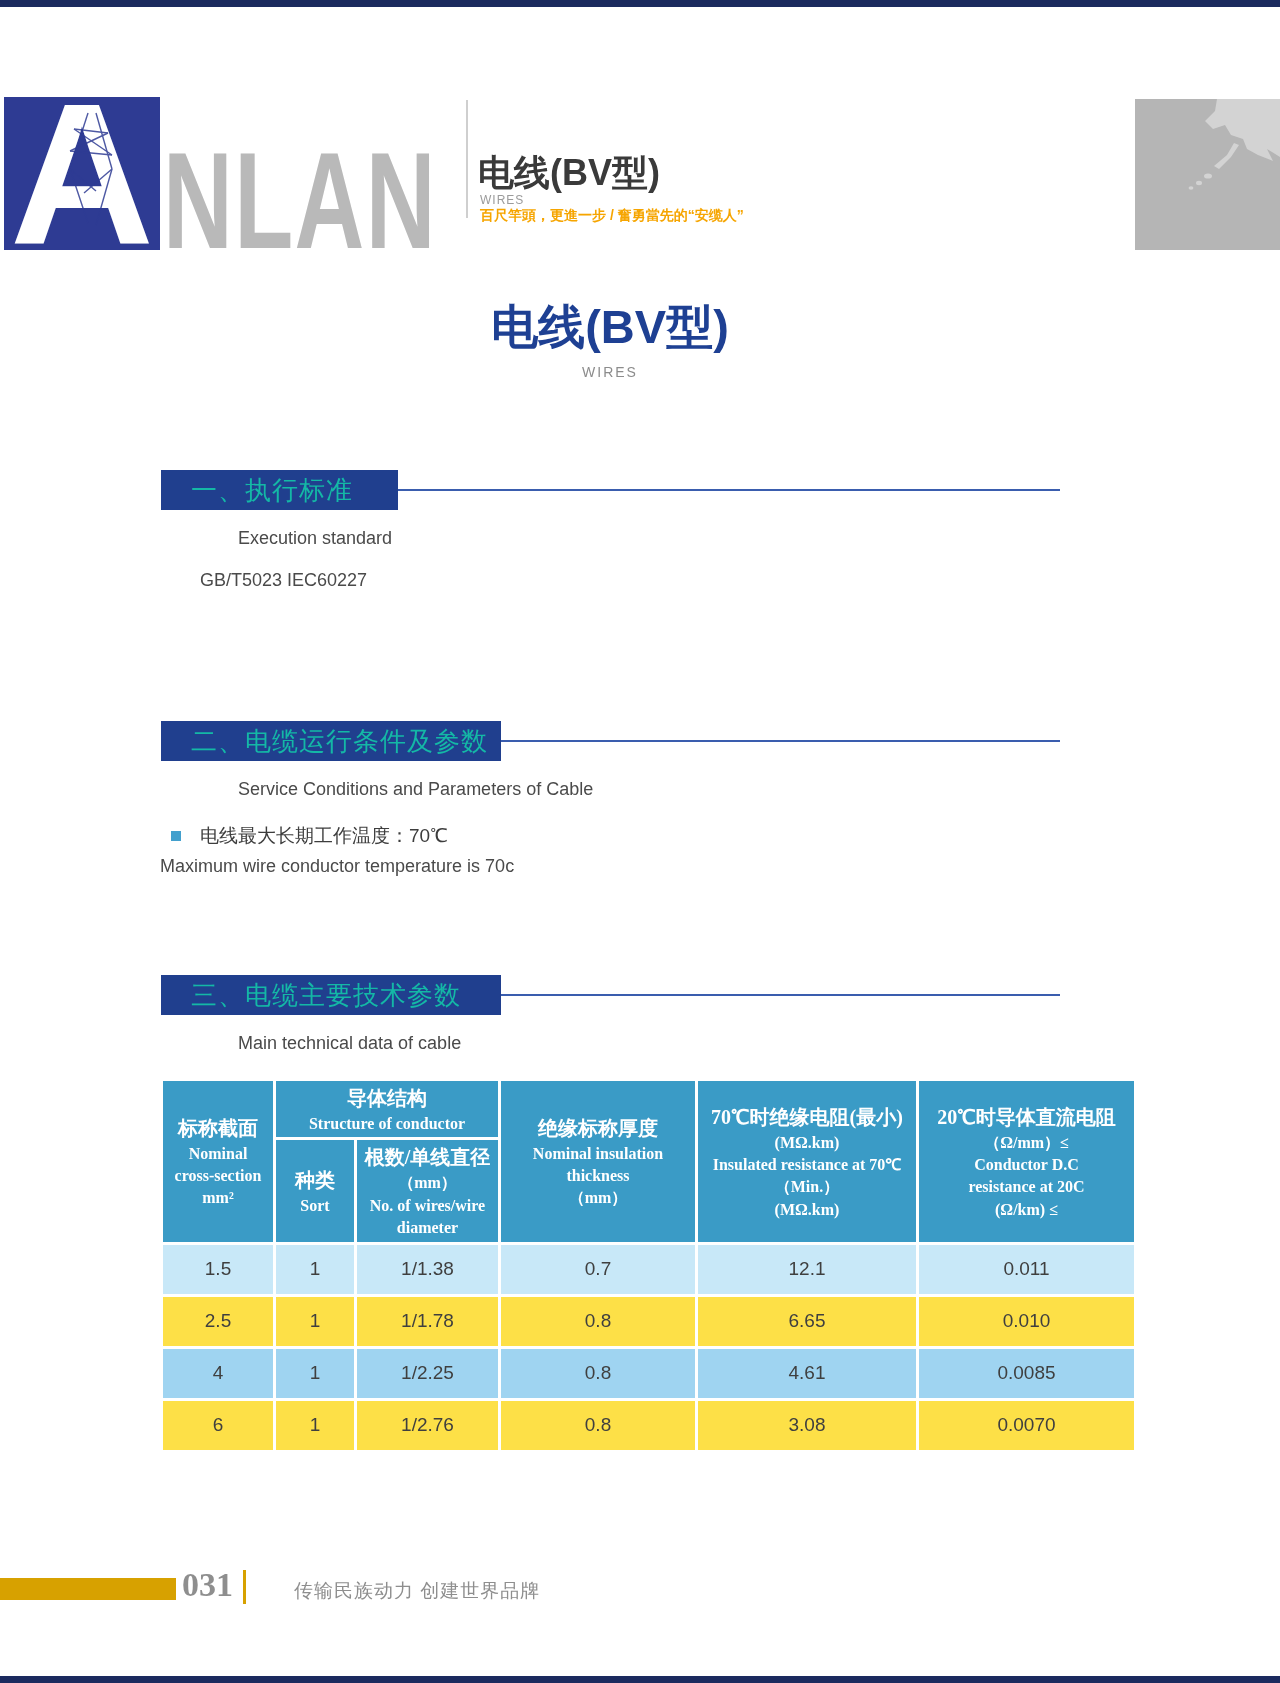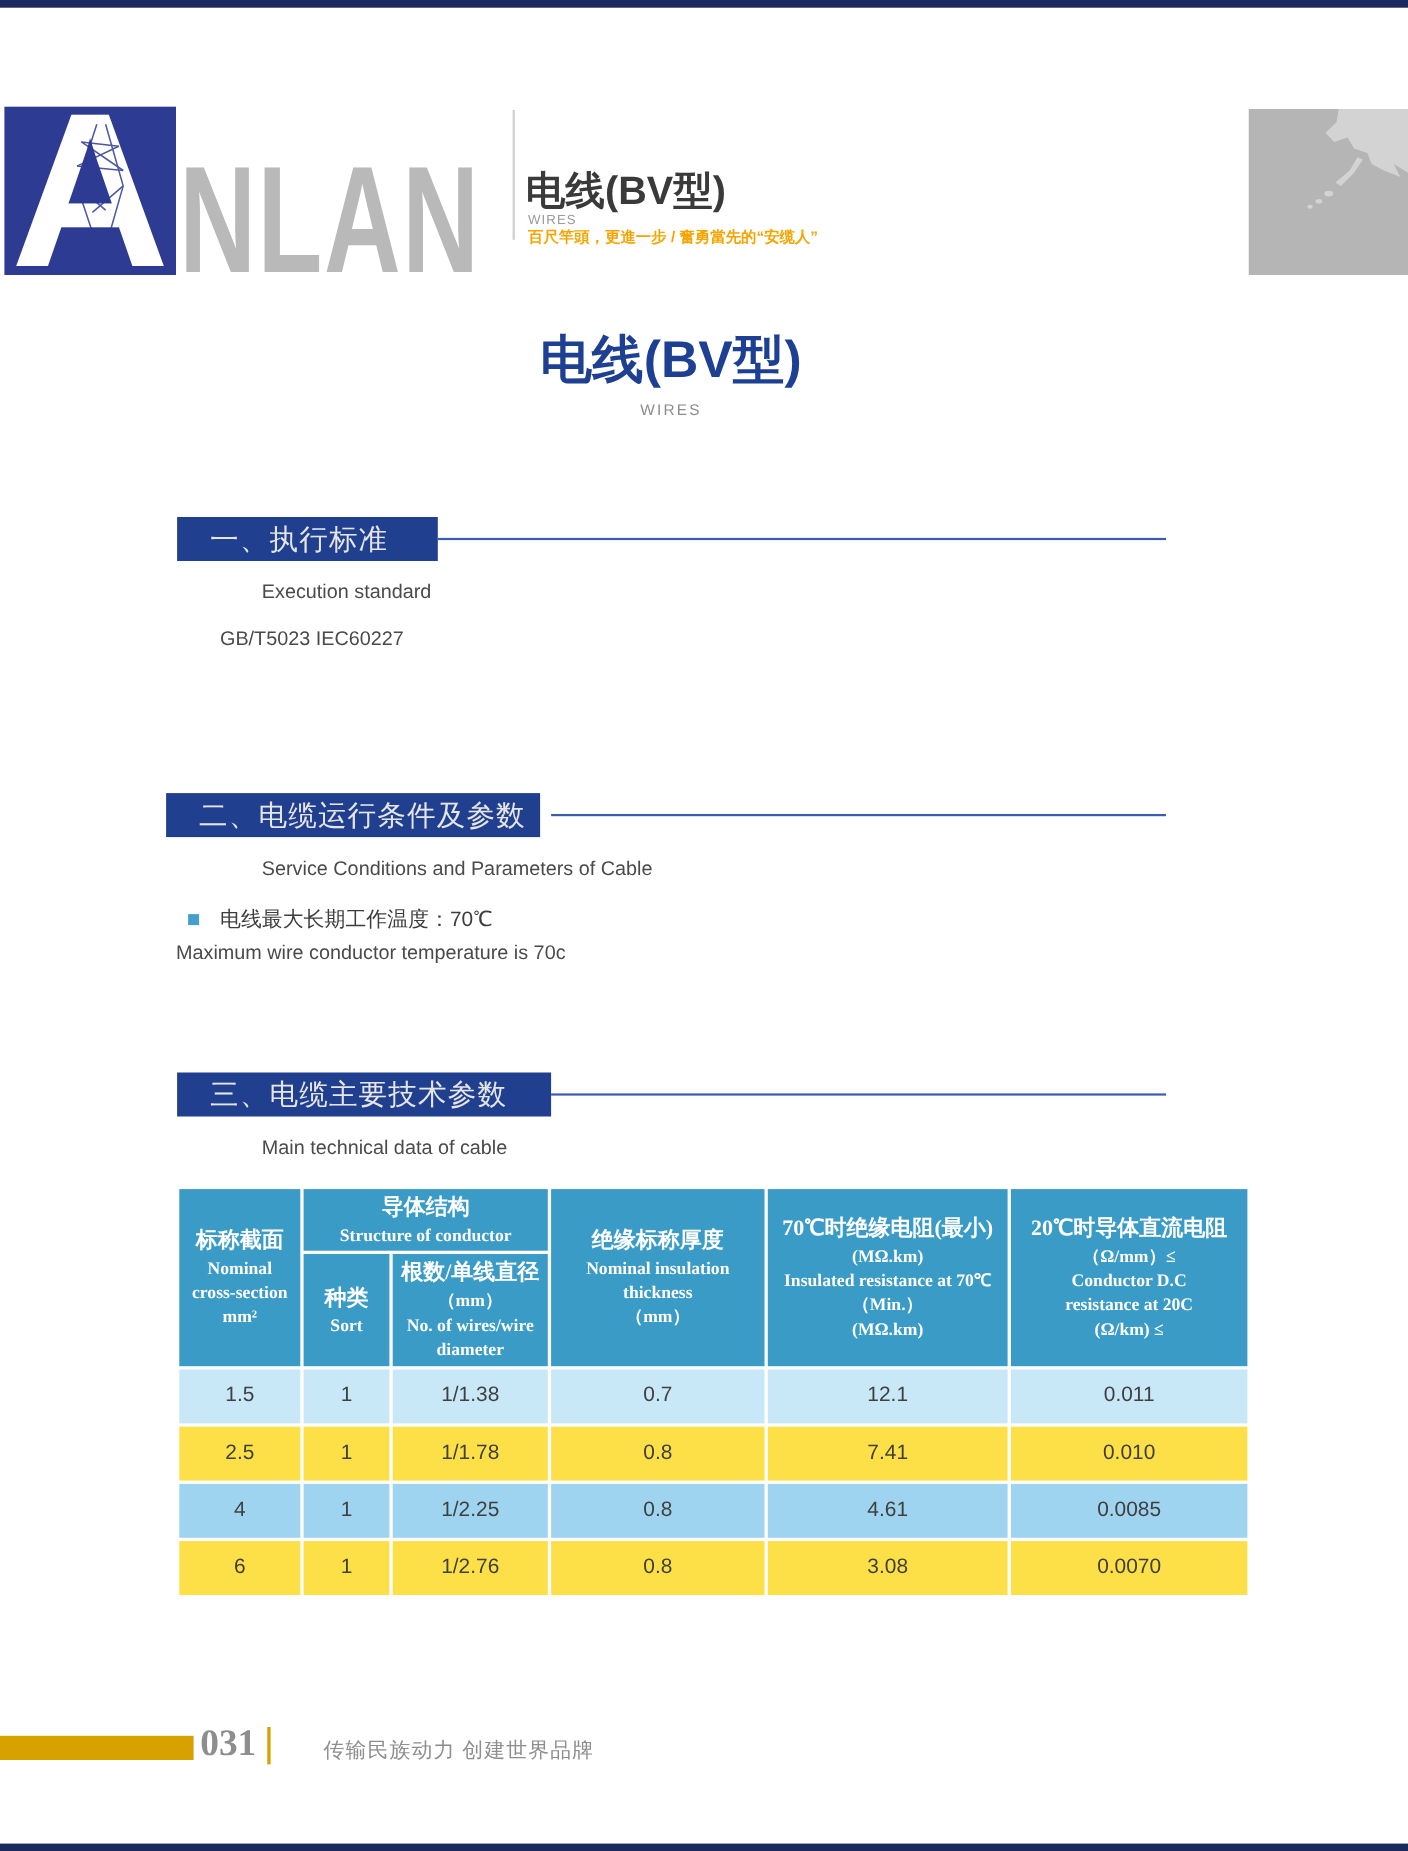--- a/index.html
+++ b/index.html
@@ -25,24 +25,24 @@
   .hdr-prod-en{left:480px;top:193px;font-size:12px;color:#9b9b9b;letter-spacing:1px;}
   .hdr-tagline{left:480px;top:207px;font-size:14px;font-weight:bold;color:#f6a500;white-space:nowrap;}
   .map-box{left:1135px;top:99px;width:145px;height:151px;}
 
   
   .main-title-wrap{left:160px;top:300px;width:900px;text-align:center;}
   .main-title{font-size:47px;font-weight:bold;color:#1e4093;line-height:1.15;}
   .main-sub{margin-top:10px;font-size:14px;color:#8c8c8c;letter-spacing:2px;}
 
   
-  .banner{height:40px;line-height:40px;background:#203f8e;color:#e5e5e5;
+  .banner{height:40px;line-height:40px;background:#203f8e;color:#14b8a6;
           font-size:26px;padding-left:30px;letter-spacing:1px;white-space:nowrap;}
   .banner.s1{left:161px;top:470px;width:207px;}
-  .banner.s2{left:151px;top:721px;width:310px;}
+  .banner.s2{left:161px;top:721px;width:310px;}
   .banner.s3{left:161px;top:975px;width:310px;}
   .rule{height:2px;background:#3a5dae;}
   .rule.r1{left:398px;top:489px;width:662px;}
   .rule.r2{left:501px;top:740px;width:559px;}
   .rule.r3{left:501px;top:994px;width:559px;}
   .sec-sub{font-size:18px;color:#4a4a4a;}
   .sub1{left:238px;top:528px;}
   .sub2{left:238px;top:779px;}
   .sub3{left:238px;top:1033px;}
 
@@ -199,21 +199,21 @@
         <td>1/1.38</td>
         <td>0.7</td>
         <td>12.1</td>
         <td>0.011</td>
       </tr>
       <tr class="r-green">
         <td>2.5</td>
         <td>1</td>
         <td>1/1.78</td>
         <td>0.8</td>
-        <td>7.41</td>
+        <td>6.65</td>
         <td>0.010</td>
       </tr>
       <tr class="r-blue2">
         <td>4</td>
         <td>1</td>
         <td>1/2.25</td>
         <td>0.8</td>
         <td>4.61</td>
         <td>0.0085</td>
       </tr>

